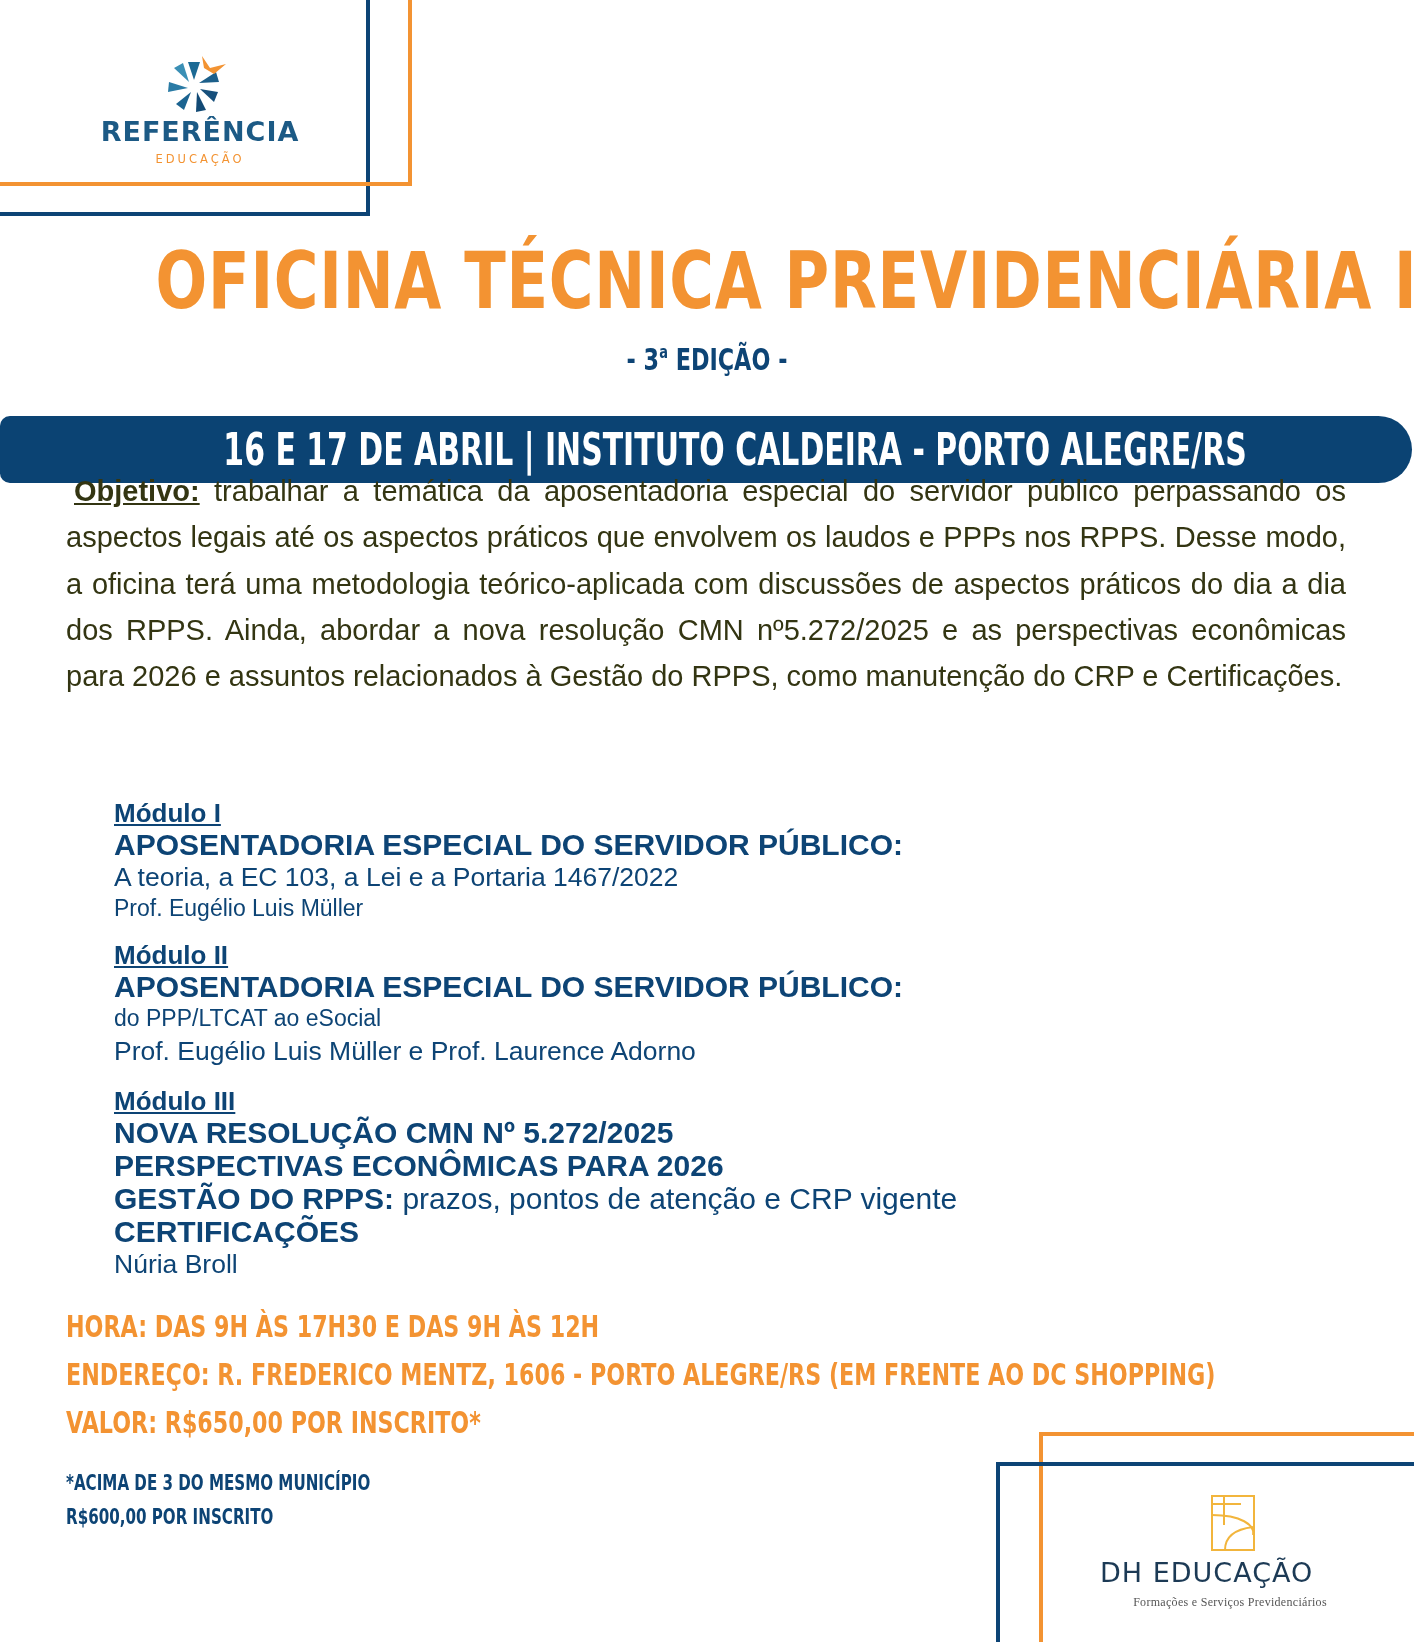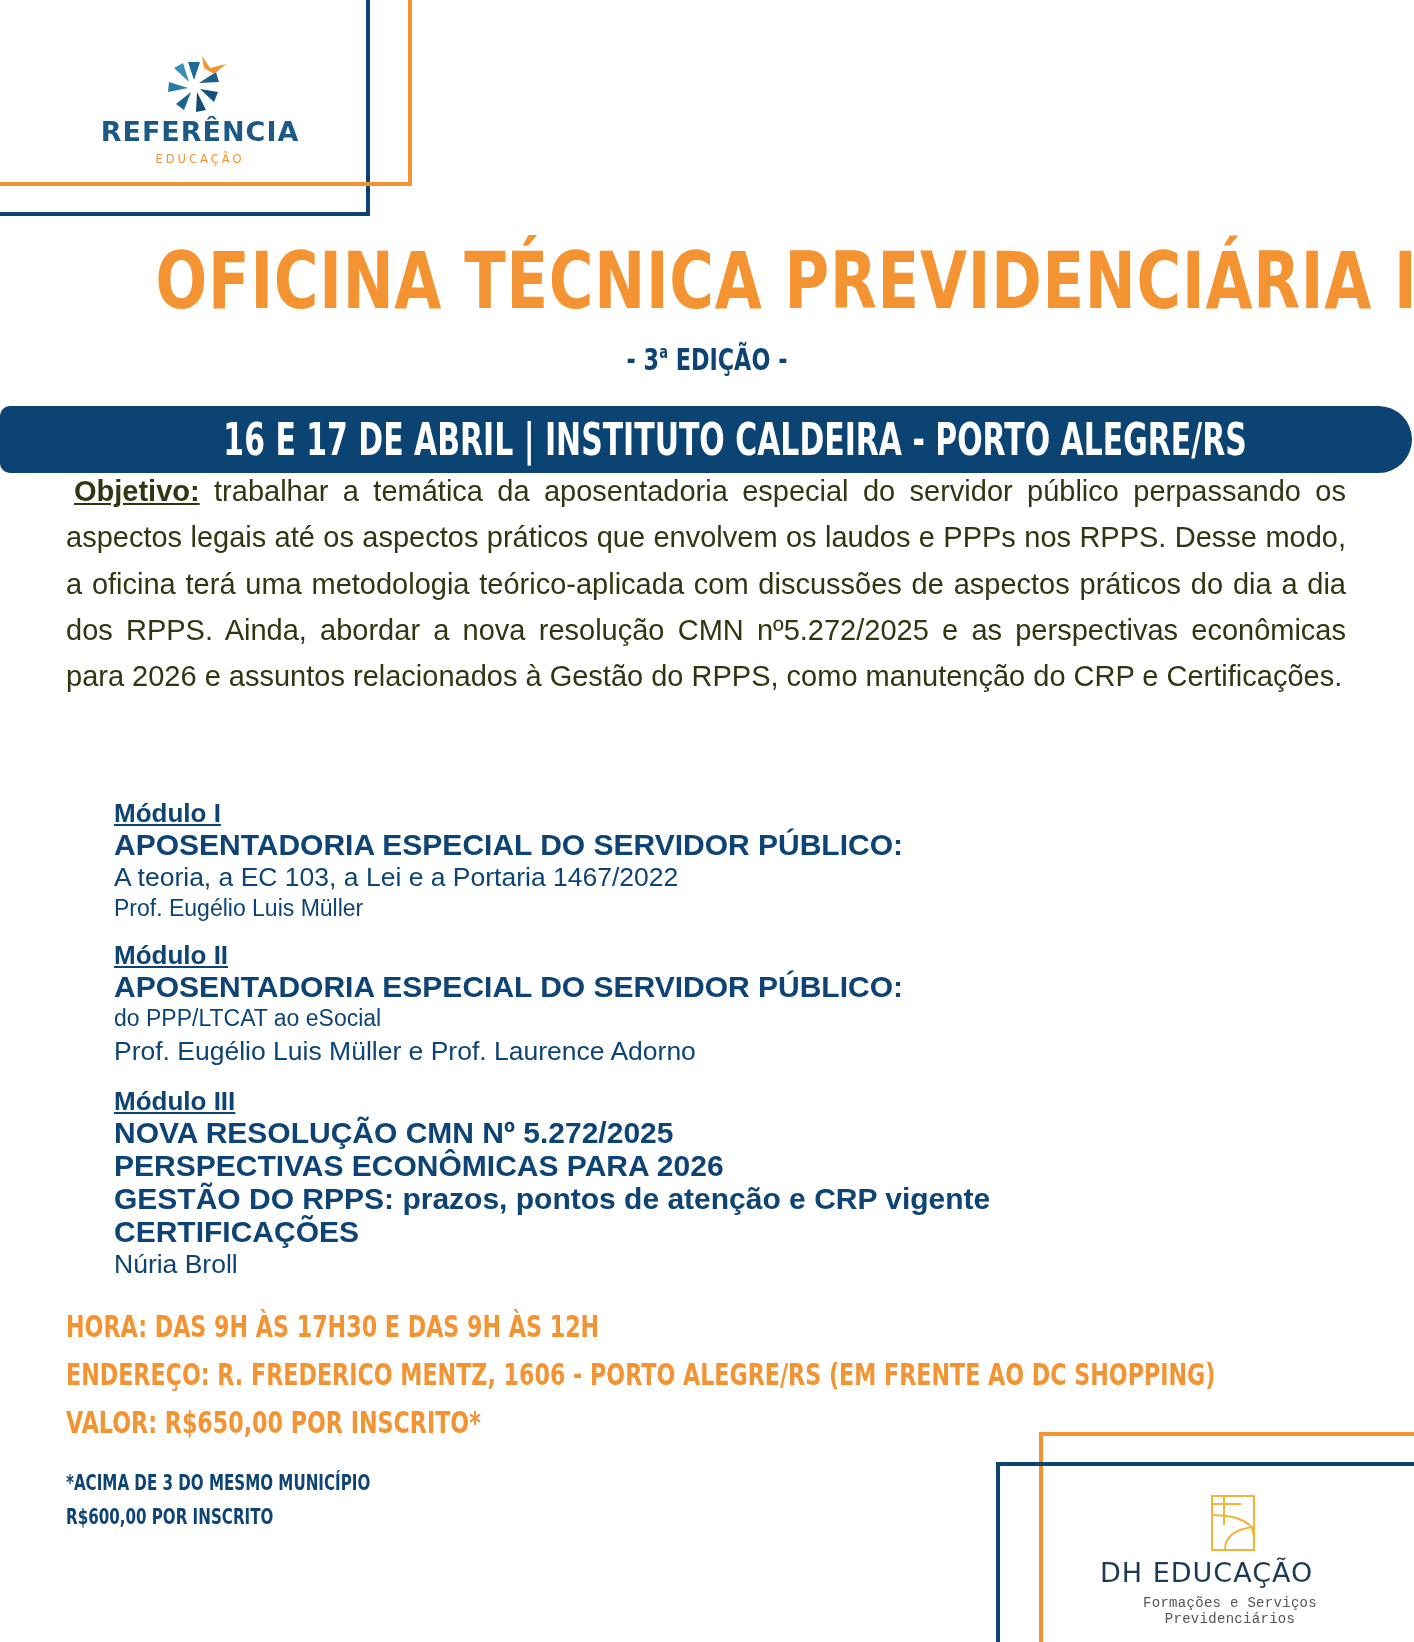--- a/index.html
+++ b/index.html
@@ -30,21 +30,21 @@
   }
   .edition {
     position: absolute; left: 0; top: 332px; width: 1414px; text-align: center;
     font-family: "DejaVu Sans", sans-serif; font-weight: bold; font-size: 31px; color: #0d4475;
     transform: scaleX(0.72); line-height: 40px; white-space: nowrap;
   }
   .edition sup { font-size: 18px; vertical-align: 12px; }
 
   
   .banner {
-    position: absolute; left: 0; top: 406px; width: 1412px; height: 67px;
+    position: absolute; left: 0; top: 416px; width: 1412px; height: 67px;
     background: #0b4373; border-radius: 10px 34px 34px 10px;
   }
   .banner-text {
     position: absolute; left: 0; top: 0; width: 1396px; height: 67px; line-height: 67px; text-align: center;
     font-family: "DejaVu Sans", sans-serif; font-weight: bold; font-size: 44px; color: #ffffff;
     transform: scaleX(0.68); white-space: nowrap;
   }
 
   
   .objective {
@@ -54,41 +54,41 @@
   }
   .objective .label { font-weight: bold; text-decoration: underline; color: #333512; margin-left: 8px; }
 
   
   .module { position: absolute; left: 66px; width: 1000px; color: #0d4475; font-family: "Liberation Sans", sans-serif; margin-left: 48px; }
   .mod-title { font-weight: bold; font-size: 26px; text-decoration: underline; line-height: 30px; }
   .mod-head { font-weight: bold; font-size: 30px; line-height: 33px; white-space: nowrap; }
   .mod-sub { font-size: 26.5px; line-height: 33px; white-space: nowrap; }
   .mod-prof { font-size: 23px; line-height: 28px; white-space: nowrap; }
   .mod-prof2 { font-size: 26.5px; line-height: 36px; white-space: nowrap; }
-  .inline-normal { font-weight: bold; }
+  .inline-normal { font-weight: normal; }
 
   
   .info {
     position: absolute; left: 66px; font-family: "DejaVu Sans", sans-serif; font-weight: bold;
     font-size: 30px; color: #f39332; transform: scaleX(0.74); transform-origin: left center;
     white-space: nowrap; line-height: 40px;
   }
   .note {
     position: absolute; left: 66px; font-family: "DejaVu Sans", sans-serif; font-weight: bold;
     font-size: 21px; color: #0d4475; transform: scaleX(0.72); transform-origin: left center;
     white-space: nowrap; line-height: 30px;
   }
 
   
   .dh-logo { position: absolute; left: 1100px; top: 1495px; width: 260px; height: 120px; }
   .dh-mark { position: absolute; left: 111px; top: 0; width: 44px; height: 56px; }
   .dh-name { position: absolute; left: 0; top: 62px; width: 260px; text-align: left;
     font-family: "DejaVu Sans", sans-serif; font-size: 27px; color: #1c3a55; letter-spacing: 1px; font-weight: normal; }
   .dh-sub { position: absolute; left: 0; top: 100px; width: 260px; text-align: center;
-    font-family: Liberation Mono, monospace; font-size: 14px; color: #555; letter-spacing: 0.3px; }
+    font-family: Liberation Serif, serif; font-size: 12px; color: #555; letter-spacing: 0.3px; }
 </style>
 </head>
 <body>
 
 <div class="line blue" style="left:366px;top:0;width:4px;height:216px;"></div>
 <div class="line blue" style="left:0;top:212px;width:370px;height:4px;"></div>
 <div class="line orange" style="left:408px;top:0;width:4px;height:186px;"></div>
 <div class="line orange" style="left:0;top:182px;width:412px;height:4px;"></div>
 
 <div class="logo-ref">

